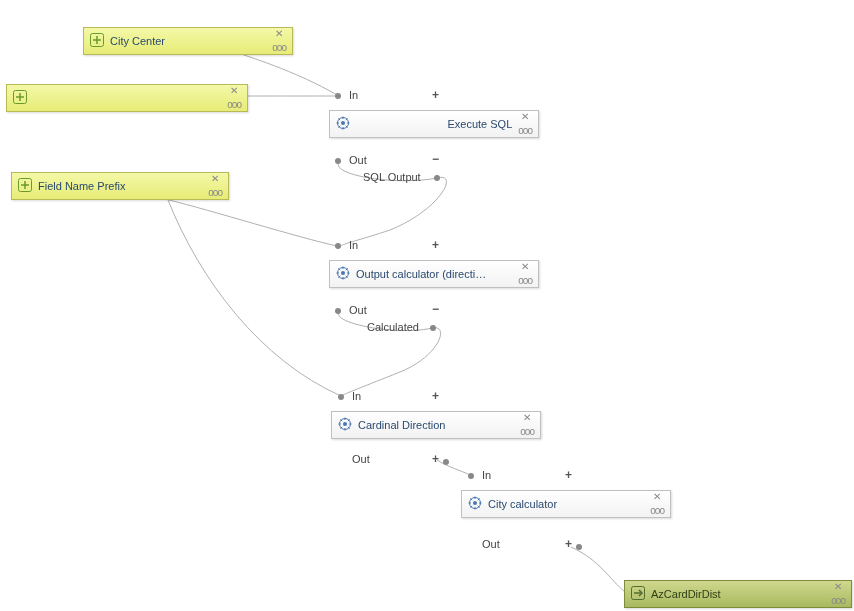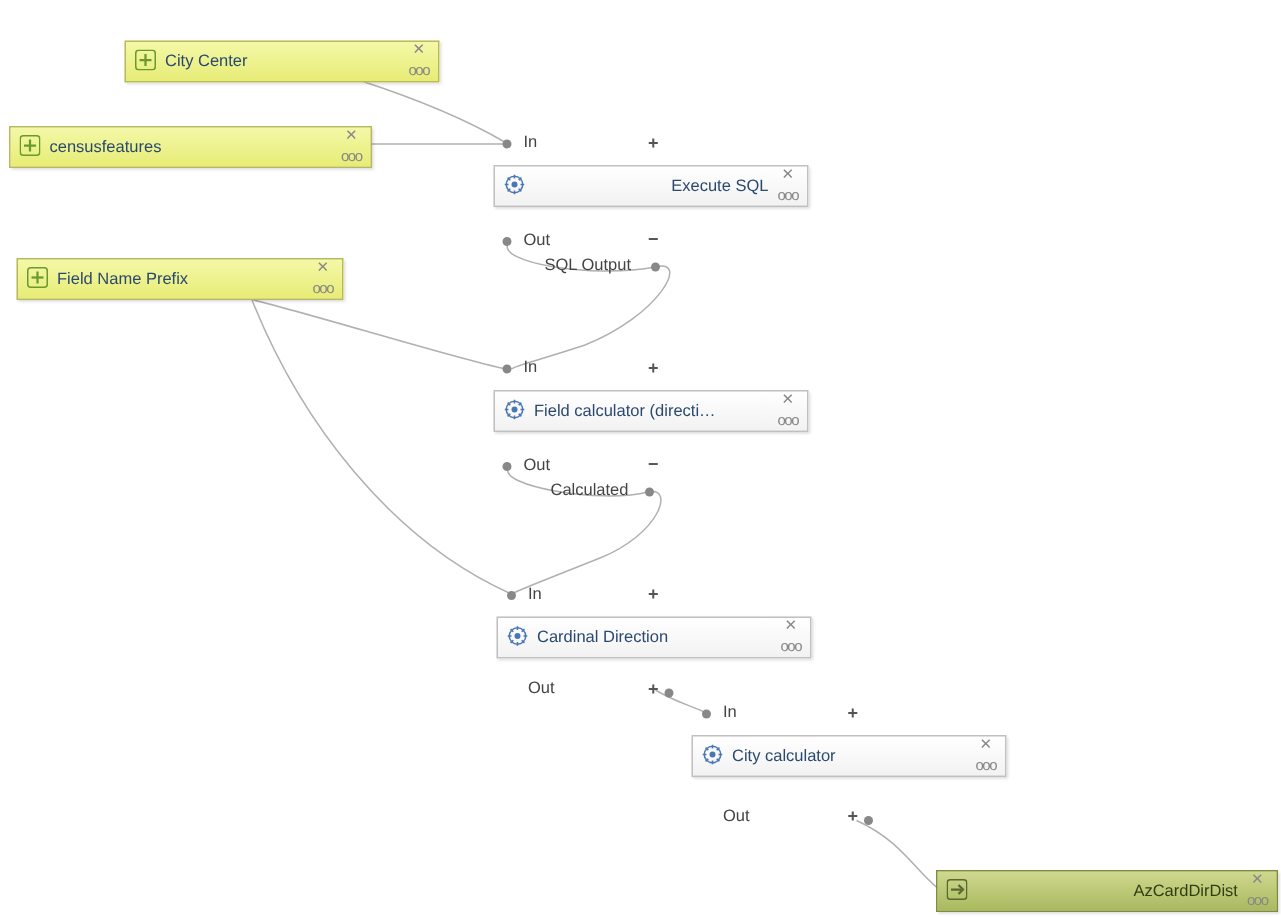--- a/index.html
+++ b/index.html
@@ -37,21 +37,20 @@
     background: linear-gradient(#f4f8a8, #e7ec76);
     border-color: #b8bb55;
   }
   .node.algo {
     background: linear-gradient(#ffffff, #f2f2f2);
     border-color: #c0c0c0;
   }
   .node.output {
     background: linear-gradient(#d0d88e, #a9b95f);
     border-color: #7e8d3c;
-    text-align: right;
   }
   .node-header {
     display: flex;
     align-items: center;
     height: 26px;
     padding: 0 6px;
     gap: 6px;
     position: relative;
   }
   .node-title {
@@ -144,21 +143,20 @@
 
   <div class="node input" style="left:6px; top:84px; width:242px;">
     <div class="node-header">
       <span>
         <svg width="14" height="14" viewBox="0 0 14 14">
             <rect x="0.5" y="0.5" width="13" height="13" rx="2" fill="none" stroke="#6a9a2e"></rect>
             <line x1="7" y1="3" x2="7" y2="11" stroke="#6a9a2e" stroke-width="1.5"></line>
             <line x1="3" y1="7" x2="11" y2="7" stroke="#6a9a2e" stroke-width="1.5"></line>
           </svg>
       </span>
-      <span class="node-title">censusfeatures</span>
       <div class="right-icons">
         <span class="close-icon">✕</span>
         <span class="grip-icon">ooo</span>
       </div>
     </div>
   </div>
 
   <div class="node input" style="left:11px; top:172px; width:218px;">
     <div class="node-header">
       <span>
@@ -226,21 +224,21 @@
               <line x1="0.5" y1="7" x2="3" y2="7"></line>
               <line x1="11" y1="7" x2="13.5" y2="7"></line>
               <line x1="2.4" y1="2.4" x2="4.2" y2="4.2"></line>
               <line x1="9.8" y1="9.8" x2="11.6" y2="11.6"></line>
               <line x1="11.6" y1="2.4" x2="9.8" y2="4.2"></line>
               <line x1="4.2" y1="9.8" x2="2.4" y2="11.6"></line>
             </g>
             <circle cx="7" cy="7" r="2" fill="#4a77b3"></circle>
           </svg>
       </span>
-      <span class="node-title">Field calculator (directi…</span>
+      <span class="node-title">Output calculator (directi…</span>
       <div class="right-icons">
         <span class="close-icon">✕</span>
         <span class="grip-icon">ooo</span>
       </div>
     </div>
   </div>
   <div class="port-dot" style="left:335px; top:308px;"></div>
   <div class="port-label" style="left:349px; top:304px;">Out</div>
   <div class="minus" style="left:432px; top:302px;">−</div>
   <div class="port-label" style="left:367px; top:321px;">Calculated</div>

